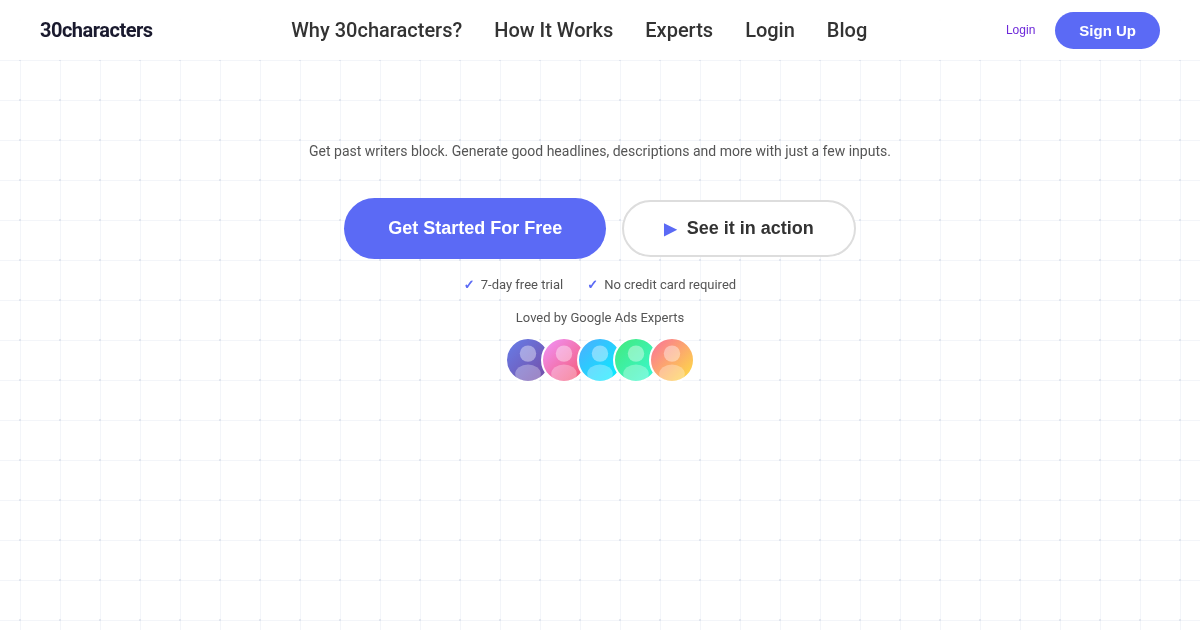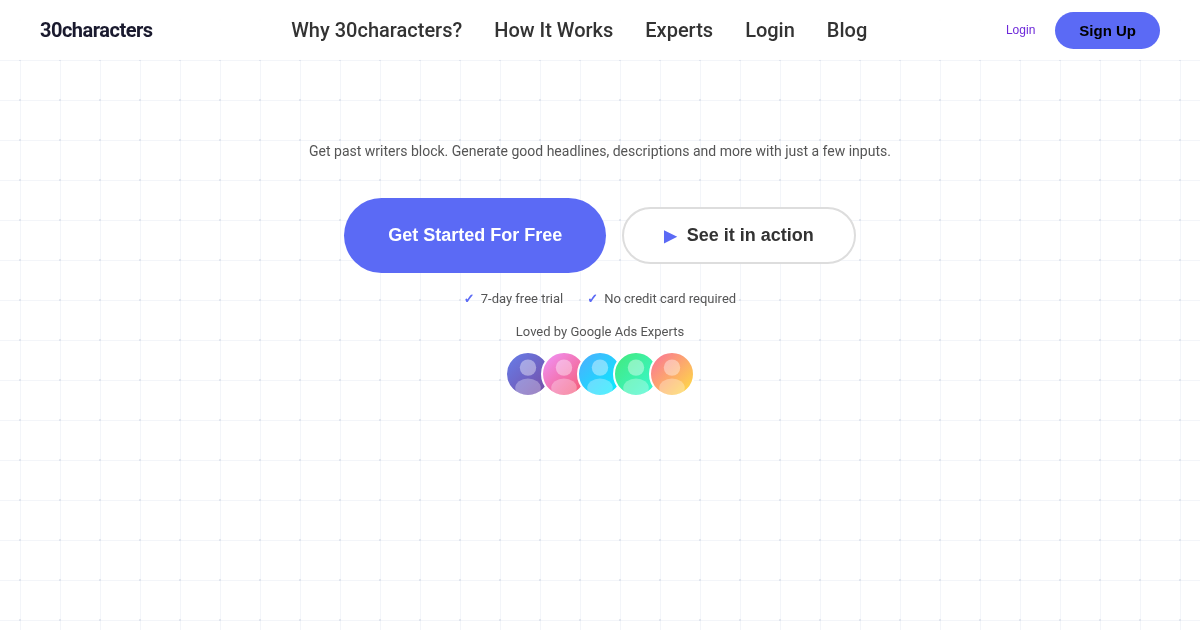--- a/index.html
+++ b/index.html
@@ -96,21 +96,21 @@
       background: none;
       border: none;
       color: #6d28d9;
       font-size: 12px;
       font-weight: 500;
       cursor: pointer;
     }
 
     .signup-btn {
       background: #5b6af5;
-      color: #000000;
+      color: #ffffff;
       border: none;
       border-radius: 25px;
       padding: 10px 24px;
       font-size: 15px;
       font-weight: 600;
       cursor: pointer;
     }
 
     
     .hero {
@@ -154,21 +154,21 @@
       align-items: center;
       gap: 16px;
       margin-top: 36px;
     }
 
     .btn-primary {
       background: #5b6af5;
       color: white;
       border: none;
       border-radius: 50px;
-      padding: 27px 44px;
+      padding: 20px 44px;
       font-size: 18px;
       font-weight: 700;
       cursor: pointer;
       white-space: nowrap;
     }
 
     .btn-secondary {
       background: white;
       color: #333;
       border: 2px solid #ddd;

